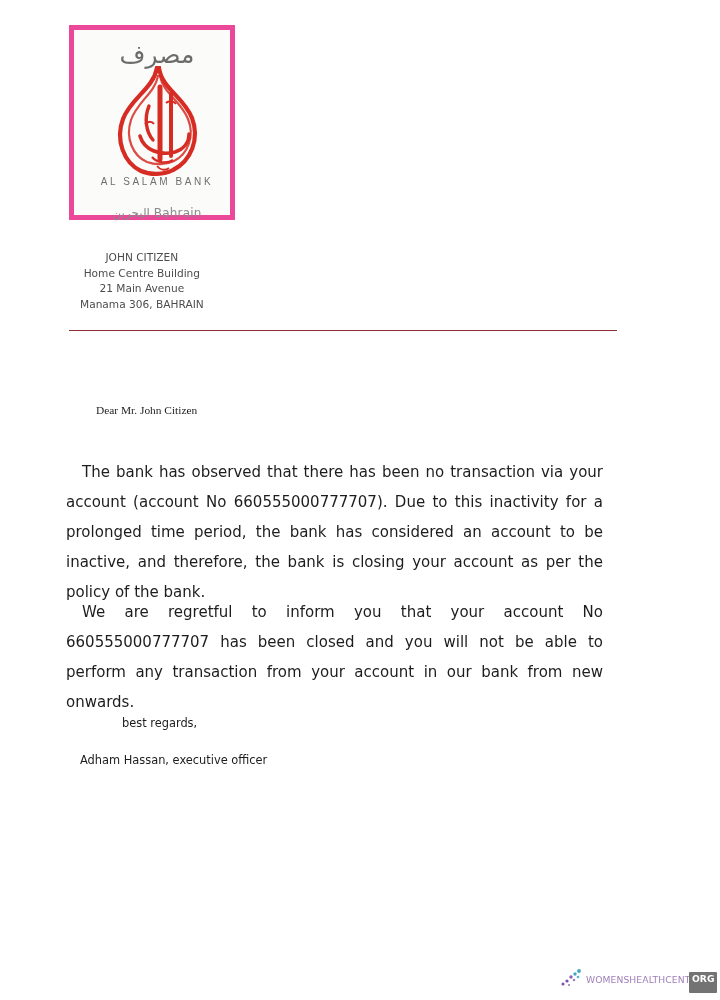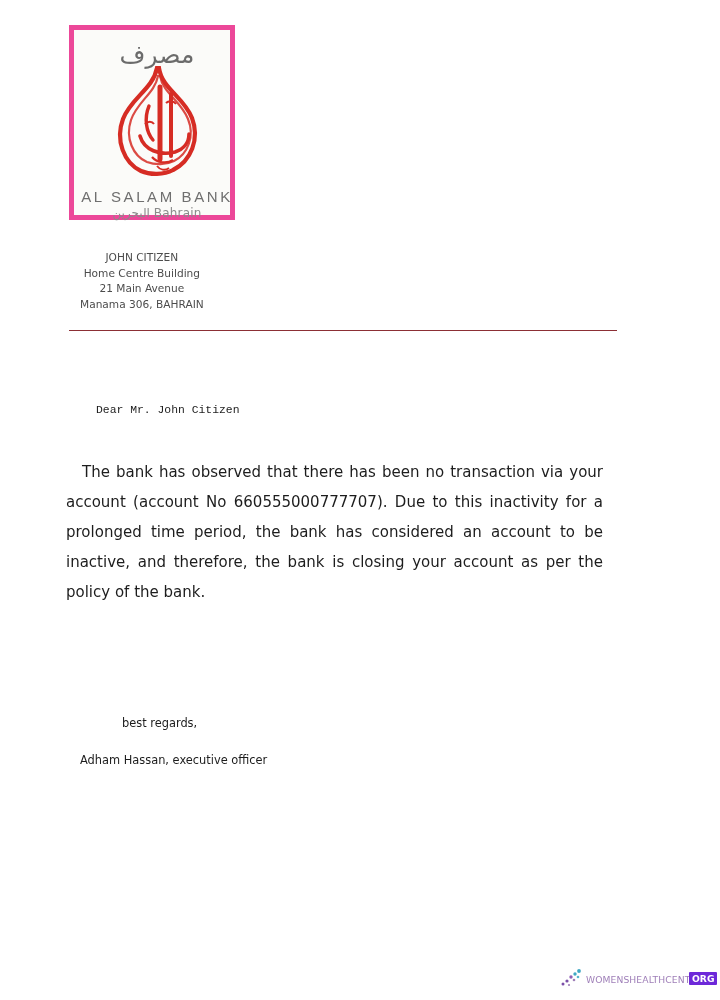--- a/index.html
+++ b/index.html
@@ -35,25 +35,25 @@
   .logo-mark {
     position: absolute;
     left: 0;
     top: 2px;
     width: 166px;
     height: 152px;
   }
   .logo-name {
     position: absolute;
     left: 0;
-    top: 158px;
+    top: 146px;
     width: 166px;
     text-align: center;
     font-family: "Liberation Sans", sans-serif;
-    font-size: 15px;
+    font-size: 10px;
     letter-spacing: 2.6px;
     color: #6f6f6f;
     white-space: nowrap;
   }
   .logo-sub {
     position: absolute;
     left: 0;
     top: 176px;
     width: 166px;
     text-align: center;
@@ -91,21 +91,21 @@
     width: 548px;
     height: 0;
     border-top: 1.2px solid #8c2f35;
   }
 
   
   .salutation {
     position: absolute;
     left: 96px;
     top: 404px;
-    font-family: Liberation Mono, monospace;
+    font-family: Liberation Serif, serif;
     font-size: 11.4px;
     color: #1d1d1d;
     white-space: pre;
   }
 
   .para {
     position: absolute;
     left: 66px;
     width: 537px;
     font-family: "DejaVu Sans", sans-serif;
@@ -164,26 +164,26 @@
     font-family: "DejaVu Sans", sans-serif;
     font-size: 9.2px;
     letter-spacing: 0.1px;
     color: #9f7fb8;
     white-space: nowrap;
   }
   .wm-badge {
     position: absolute;
     left: 129px;
     top: 5px;
-    background: #6d28d9;
+    background: #737373;
     color: #ffffff;
     font-family: "DejaVu Sans", sans-serif;
     font-size: 9.2px;
     font-weight: bold;
-    padding: 1px 3px 1px 3px;
+    padding: 1px 3px 9px 3px;
     line-height: 11px;
     border-radius: 1px;
     white-space: nowrap;
   }
 </style>
 </head>
 <body>
 
 <div class="page">
 
@@ -218,20 +218,21 @@
   <div class="addr addr-left">JOHN CITIZEN
 Home Centre Building
 21 Main Avenue
 Manama 306, BAHRAIN</div>
 
 
   <div class="divider"></div>
 
   <div class="salutation">Dear Mr. John Citizen</div>
   <div class="para para-1">The bank has observed that there has been no transaction via your account (account No 660555000777707). Due to this inactivity for a prolonged time period, the bank has considered an account to be inactive, and therefore, the bank is closing your account as per the policy of the bank.</div>
+  <div class="para para-2">We are regretful to inform you that your account No 660555000777707 has been closed and you will not be able to perform any transaction from your account in our bank from new onwards.</div>
 
   <div class="signoff signoff-1">best regards,</div>
   <div class="signoff signoff-2">Adham Hassan, executive officer</div>
 
 
   <div class="watermark">
     <svg class="wm-dots" viewBox="0 0 26 22">
       <circle cx="3" cy="17" r="1.5" fill="#7b4fa8"></circle>
       <circle cx="7" cy="14" r="1.6" fill="#7b4fa8"></circle>
       <circle cx="11" cy="10" r="1.7" fill="#8f5fb5"></circle>

